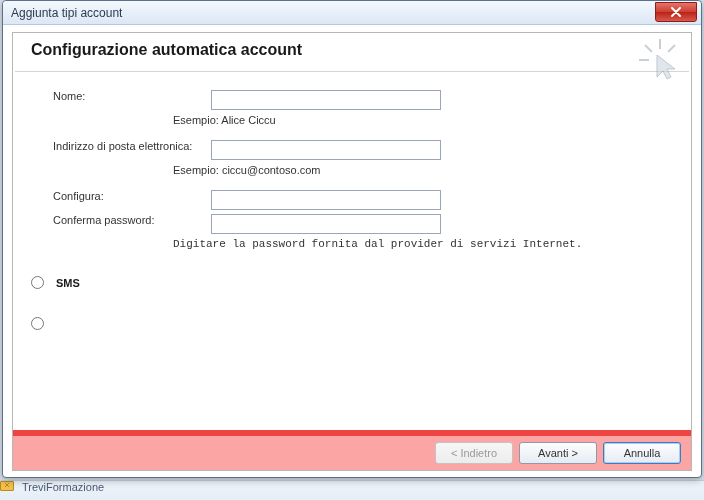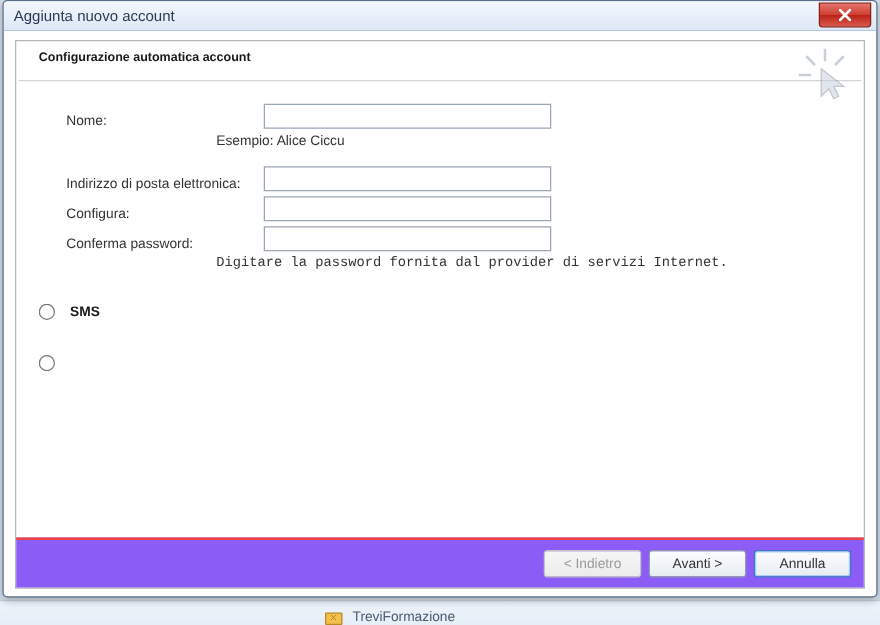--- a/index.html
+++ b/index.html
@@ -4,56 +4,56 @@
 <style>
   * { box-sizing: border-box; font-family: "Segoe UI", Tahoma, sans-serif; font-size: 11px; }
   body { margin: 0; background: #d9e2ec; width: 704px; height: 500px; overflow: hidden; position: relative; }
   .window { position: absolute; left: 2px; top: 0; width: 700px; height: 478px; background: #fff; border: 1px solid #5a6f8c; border-radius: 4px; box-shadow: 0 2px 8px rgba(0,0,0,.3); }
   .titlebar { height: 24px; background: linear-gradient(to bottom,#f4f8fd,#dce7f5); border-bottom: 1px solid #b8c8dc; border-radius: 4px 4px 0 0; display: flex; align-items: center; padding: 0 0 0 8px; }
   .title { color: #2b3a55; font-size: 12px; }
   .close-btn { margin-left: auto; width: 42px; height: 20px; margin-right: 4px; margin-top: -1px; background: linear-gradient(to bottom,#e4746c 0%,#cf3f33 48%,#bb2318 52%,#d9584d 100%); border: 1px solid #8a1f16; border-radius: 0 0 3px 3px; display: flex; align-items: center; justify-content: center; color: #fff; font-weight: bold; text-shadow: 0 -1px 0 #7a1a12; cursor: pointer; }
   .close-btn svg { width:10px; height:10px; }
   .content { position: absolute; left: 9px; top: 31px; right: 9px; bottom: 6px; border: 1px solid #b7b7b7; background: #fff; }
   .header { padding: 8px 12px 10px 18px; position: relative; }
-  .header h1 { margin: 0 0 2px 0; font-size: 10px; font-weight: bold; color: #1a1a1a; }
+  .header h1 { margin: 0 0 2px 0; font-size: 16px; font-weight: bold; color: #1a1a1a; }
   .header p { margin: 0 0 0 18px; color: #333; line-height: 1.35; max-width: 560px; }
   .cursor-icon { position: absolute; right: 8px; top: 4px; width: 46px; height: 46px; opacity: .55; }
   .sep { height: 1px; background: #d5d5d5; margin: 0 2px; }
   .body { padding: 18px 20px 6px 18px; }
   .radio-row { display: flex; align-items: center; gap: 6px; margin: 2px 0 16px 0; }
   .radio-row.top { margin-bottom: 20px; }
   .radio-row label { font-size: 11px; color: #1a1a1a; }
   .radio-row .bold { font-weight: bold; }
   .form { margin: 0 0 0 22px; }
-  .frow { display: flex; align-items: flex-end; margin-bottom: 4px; }
+  .frow { display: flex; align-items: flex-start; margin-bottom: 4px; }
   .frow .lbl { width: 158px; color: #333; }
   .frow input[type=text], .frow input[type=password] { width: 230px; height: 20px; border: 1px solid #9aa6b5; padding: 1px 4px; font-size: 11px; }
   .hint { margin: 0 0 14px 120px; color: #333; }
   .hint.last { margin-bottom: 26px; font-family: Liberation Mono, monospace; }
   .sms-block { margin-top: 16px; margin-bottom: 28px; gap: 12px; }
-  .footer { position: absolute; bottom: 0; left: 0; right: 0; height: 40px; border-top: 2px solid #ef4444; display: flex; align-items: center; justify-content: flex-end; gap: 6px; padding: 0 10px; background: #8b5cf6; }
+  .footer { position: absolute; bottom: 0; left: 0; right: 0; height: 40px; border-top: 6px solid #ef4444; display: flex; align-items: center; justify-content: flex-end; gap: 6px; padding: 0 10px; background: #fca5a5; }
   .btn { min-width: 78px; height: 22px; border: 1px solid #8d9aac; background: linear-gradient(to bottom,#fdfdfe,#e6ecf3); border-radius: 3px; color: #333; padding: 0 10px; cursor: pointer; }
   .btn:disabled { color: #9a9a9a; background: linear-gradient(to bottom,#f6f6f6,#ececec); border-color: #c3c3c3; cursor: default; }
   .btn.primary { border-color: #3d79c7; box-shadow: 0 0 0 1px #a9cdf3 inset; }
   input[type=radio] { margin: 0; width: 13px; height: 13px; accent-color: #2f6fb5; }
-  .bg-strip { position:absolute; left:0; right:0; bottom:0; height:20px; background: linear-gradient(to bottom,#eef4fb,#e5edf6); border-top:1px solid #c8d4e3; display:flex; align-items:flex-end; padding-left:260px; color:#4a5a70; gap:8px; }
+  .bg-strip { position:absolute; left:0; right:0; bottom:0; height:20px; background: linear-gradient(to bottom,#eef4fb,#e5edf6); border-top:1px solid #c8d4e3; display:flex; align-items:flex-start; color:#4a5a70; gap:8px; }
   .mail-ico { width:14px; height:10px; background:#f3c04d; border:1px solid #b88a1f; border-radius:1px; position:relative; }
   .mail-ico::before { content:""; position:absolute; left:1px; right:1px; top:1px; height:4px; background:linear-gradient(135deg,transparent 48%,#b88a1f 48% 52%,transparent 52%), linear-gradient(-135deg,transparent 48%,#b88a1f 48% 52%,transparent 52%); }
 </style>
 </head>
 <body>
 
 <div class="bg-strip">
   <span class="mail-ico"></span>
   <span>TreviFormazione</span>
 </div>
 
 <div class="window">
   <div class="titlebar">
-    <span class="title">Aggiunta nuovo account</span>
+    <span class="title">Aggiunta tipi account</span>
     <div class="close-btn">
       <svg viewBox="0 0 10 10">
           <path d="M1 1 L9 9 M9 1 L1 9" stroke="#fff" stroke-width="2" stroke-linecap="round"></path>
         </svg>
     </div>
   </div>
 
   <div class="content">
     <div class="header">
       <h1>Configurazione automatica account</h1>
@@ -76,20 +76,21 @@
         <div class="frow">
           <span class="lbl">Nome:</span>
           <input type="text" style="">
         </div>
         <div class="hint">Esempio: Alice Ciccu</div>
 
         <div class="frow">
           <span class="lbl">Indirizzo di posta elettronica:</span>
           <input type="text" style="">
         </div>
+        <div class="hint">Esempio: ciccu@contoso.com</div>
 
         <div class="frow">
           <span class="lbl">Configura:</span>
           <input type="password" style="">
         </div>
         <div class="frow">
           <span class="lbl">Conferma password:</span>
           <input type="password" style="">
         </div>
         <div class="hint last">Digitare la password fornita dal provider di servizi Internet.</div>

